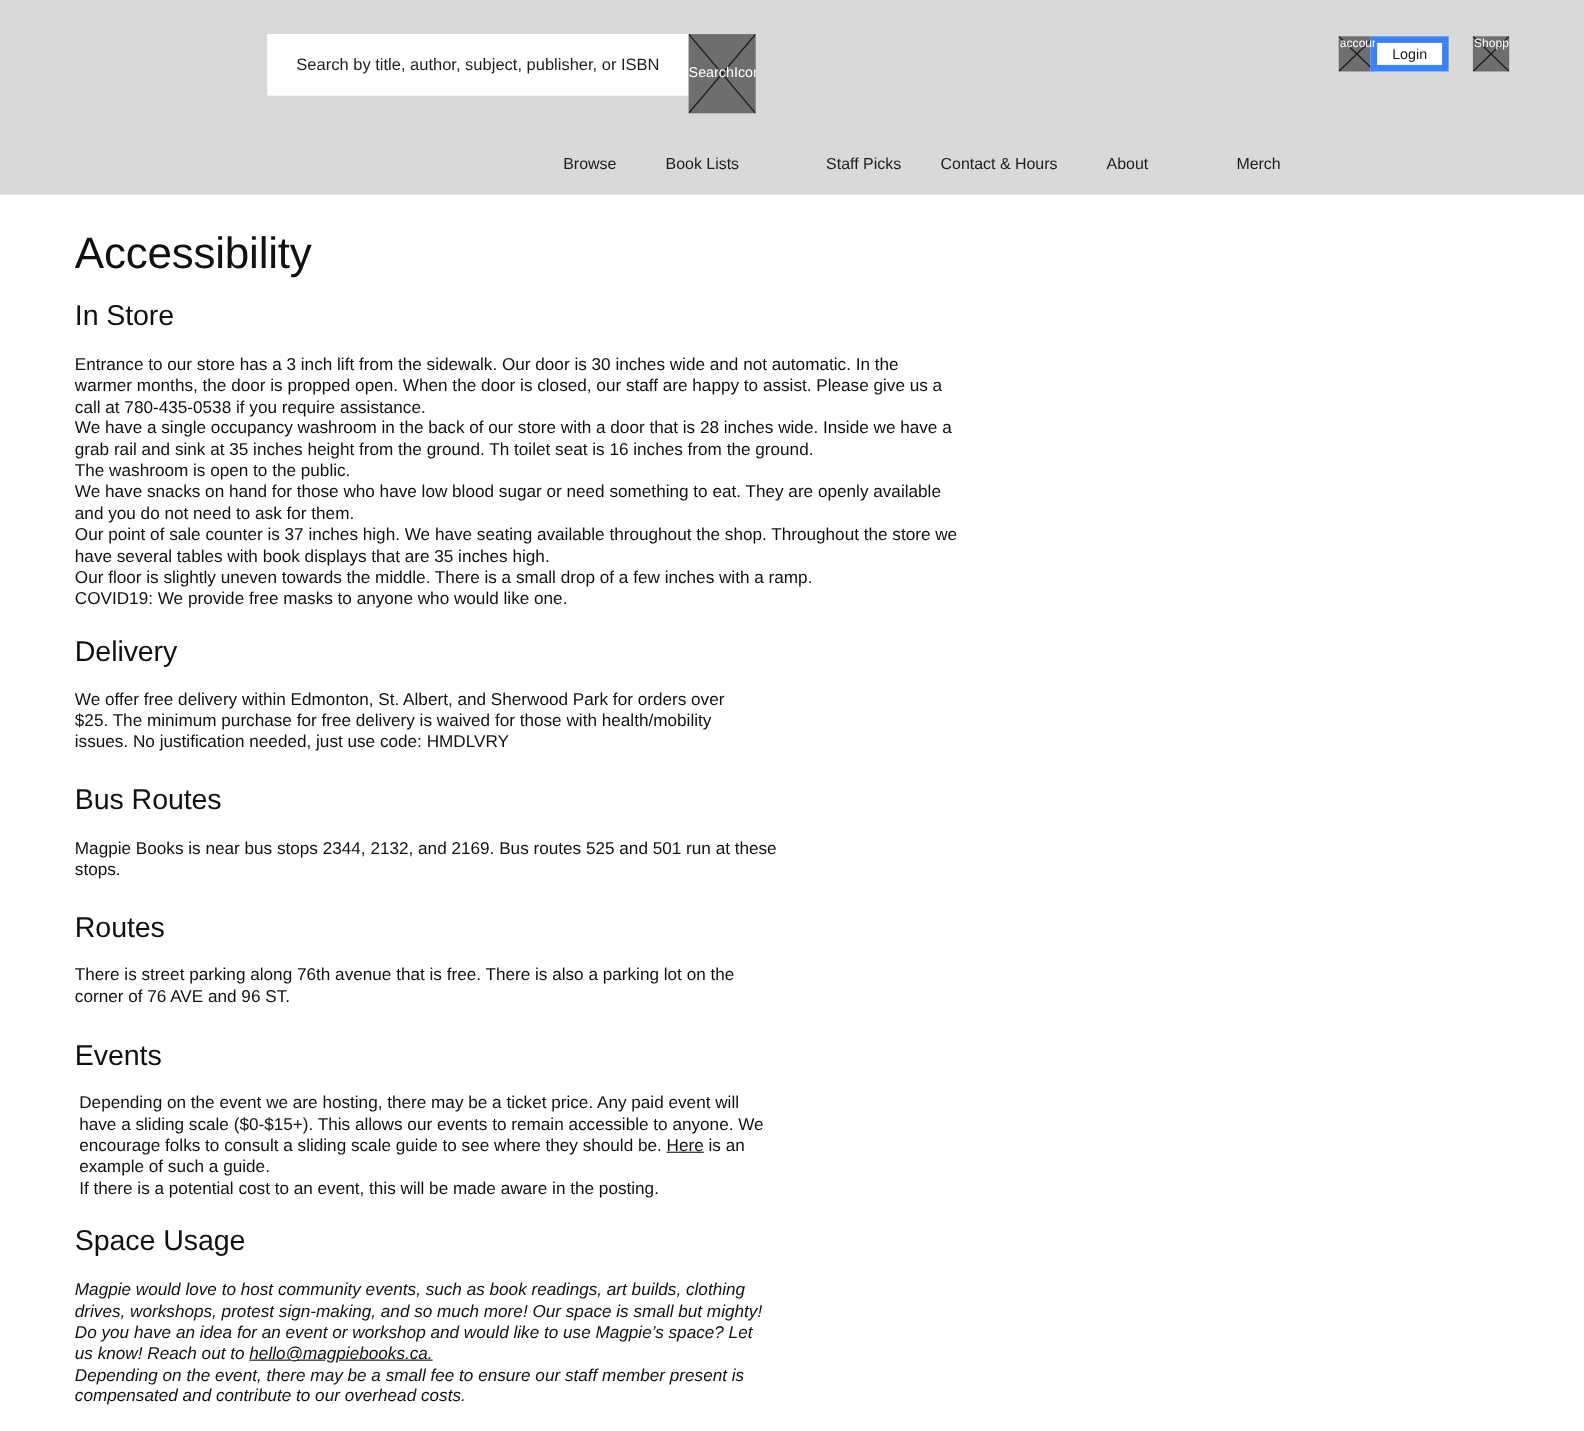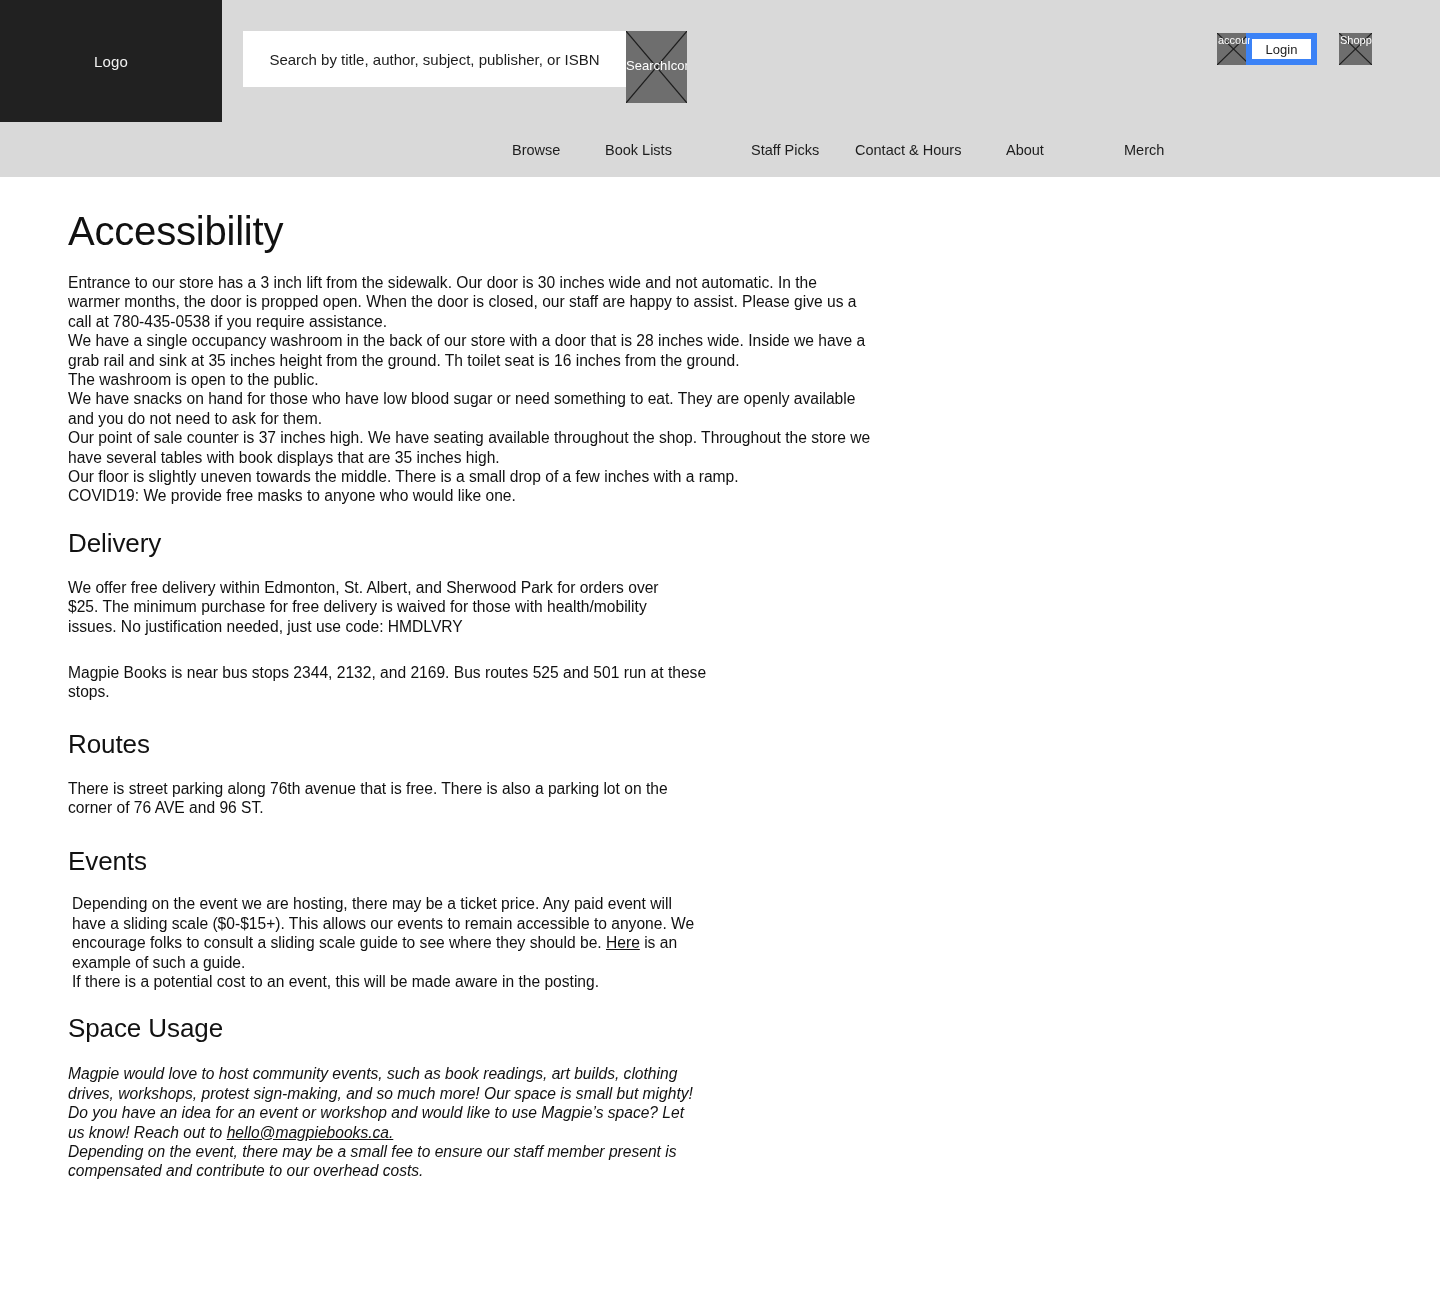--- a/index.html
+++ b/index.html
@@ -195,23 +195,20 @@
     color: #111;
     text-decoration: underline;
     cursor: pointer;
   }
 </style>
 </head>
 <body>
 
 <div class="header-band">
 
-  <div class="logo-block">
-    <span class="logo-text">Logo</span>
-  </div>
 
   <div class="search-wrap">
     <input class="search-input" type="text" placeholder="Search by title, author, subject, publisher, or ISBN" style="">
     <div class="x-box search-icon-box">
       <svg viewBox="0 0 61 72" preserveAspectRatio="none" aria-hidden="true">
         <line x1="0" y1="0" x2="61" y2="72" stroke="#1d1d1d" stroke-width="1.2"></line>
         <line x1="61" y1="0" x2="0" y2="72" stroke="#1d1d1d" stroke-width="1.2"></line>
       </svg>
       <span class="xl">Search</span>
       <span class="xl">Icon</span>
@@ -246,29 +243,31 @@
     <span class="nav-item" style="left: 1006px;">About</span>
     <span class="nav-item" style="left: 1124px;">Merch</span>
   </nav>
 </div>
 
 <main class="content">
 
   <h1 class="page-title">Accessibility</h1>
 
   <section class="sec sec-instore">
+    <h2 class="section-title">In Store</h2>
     <p class="body-text">Entrance to our store has a 3 inch lift from the sidewalk. Our door is 30 inches wide and not automatic. In the warmer months, the door is propped open. When the door is closed, our staff are happy to assist. Please give us a call at 780-435-0538 if you require assistance.<br>We have a single occupancy washroom in the back of our store with a door that is 28 inches wide. Inside we have a grab rail and sink at 35 inches height from the ground. Th toilet seat is 16 inches from the ground.<br>The washroom is open to the public.<br>We have snacks on hand for those who have low blood sugar or need something to eat. They are openly available and you do not need to ask for them.<br>Our point of sale counter is 37 inches high. We have seating available throughout the shop. Throughout the store we have several tables with book displays that are 35 inches high.<br>Our floor is slightly uneven towards the middle. There is a small drop of a few inches with a ramp.<br>COVID19: We provide free masks to anyone who would like one.</p>
   </section>
 
   <section class="sec sec-delivery">
     <h2 class="section-title">Delivery</h2>
     <p class="body-text">We offer free delivery within Edmonton, St. Albert, and Sherwood Park for orders over $25. The minimum purchase for free delivery is waived for those with health/mobility issues. No justification needed, just use code: HMDLVRY</p>
   </section>
 
   <section class="sec sec-bus">
+    <h2 class="section-title">Bus Routes</h2>
     <p class="body-text">Magpie Books is near bus stops 2344, 2132, and 2169. Bus routes 525 and 501 run at these stops.</p>
   </section>
 
   <section class="sec sec-parking">
     <h2 class="section-title">Routes</h2>
     <p class="body-text">There is street parking along 76th avenue that is free. There is also a parking lot on the corner of 76 AVE and 96 ST.</p>
   </section>
 
   <section class="sec sec-events">
     <h2 class="section-title">Events</h2>

